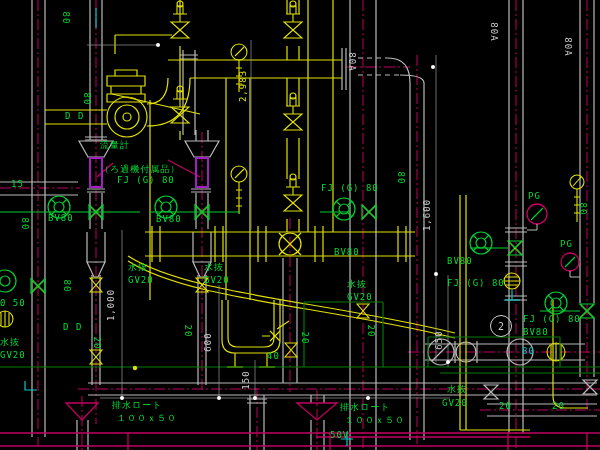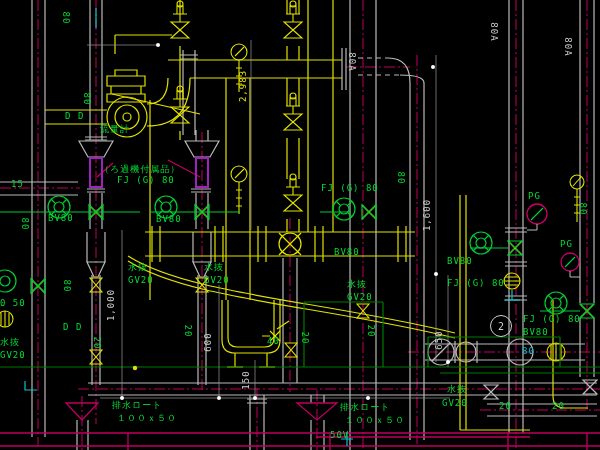--- a/index.html
+++ b/index.html
@@ -149,21 +149,21 @@
     <circle cx="255" cy="398" r="2" fill="#ffffff"></circle>
         <circle cx="368" cy="398" r="2" fill="#ffffff"></circle>
     <circle cx="433" cy="67" r="2" fill="#ffffff"></circle>
         <circle cx="436" cy="274" r="2" fill="#ffffff"></circle>
     <circle cx="448" cy="362" r="2" fill="#ffffff"></circle>
         <circle cx="158" cy="45" r="2" fill="#ffffff"></circle>
     <circle cx="135" cy="368" r="2.2" fill="#e2e200"></circle>
   </g>
 </svg>
 
-<span class="lb g" style="left:100px;top:124px">流量計</span>
+<span class="lb g" style="left:100px;top:140px">流量計</span>
 <span class="lb g" style="left:100px;top:164px">（ろ過機付属品）</span>
 <span class="lb g" style="left:117px;top:175px">FJ (G) 80</span>
 <span class="lb g" style="left:48px;top:213px">BV80</span>
 <span class="lb g" style="left:156px;top:214px">BV80</span>
 <span class="lb g" style="left:321px;top:183px">FJ (G) 80</span>
 <span class="lb g" style="left:334px;top:247px">BV80</span>
 <span class="lb g" style="left:128px;top:262px">水抜</span>
 <span class="lb g" style="left:128px;top:275px">GV20</span>
 <span class="lb g" style="left:204px;top:262px">水抜</span>
 <span class="lb g" style="left:204px;top:275px">GV20</span>
@@ -177,21 +177,21 @@
 <span class="lb g" style="left:447px;top:278px">FJ (G) 80</span>
 <span class="lb g" style="left:528px;top:191px">PG</span>
 <span class="lb g" style="left:560px;top:239px">PG</span>
 <span class="lb g" style="left:523px;top:314px">FJ (G) 80</span>
 <span class="lb g" style="left:523px;top:327px">BV80</span>
 <span class="lb g" style="left:112px;top:400px">排水ロート</span>
 <span class="lb g" style="left:117px;top:413px">１００ｘ５０</span>
 <span class="lb g" style="left:340px;top:402px">排水ロート</span>
 <span class="lb g" style="left:345px;top:415px">１００ｘ５０</span>
 <span class="lb g" style="left:330px;top:430px">50V</span>
-<span class="lb g" style="left:267px;top:336px">40</span>
+<span class="lb g" style="left:267px;top:351px">40</span>
 <span class="lb g" style="left:11px;top:179px">15</span>
 <span class="lb g" style="left:499px;top:401px">20</span>
 <span class="lb g" style="left:552px;top:401px">20</span>
 <span class="lb g" style="left:0px;top:298px">0 50</span>
 <span class="lb g v" style="left:66px;top:18px">80</span>
 <span class="lb g v" style="left:87px;top:99px">80</span>
 <span class="lb g v" style="left:25px;top:224px">80</span>
 <span class="lb g v" style="left:67px;top:286px">80</span>
 <span class="lb g v" style="left:97px;top:343px">20</span>
 <span class="lb g v" style="left:188px;top:331px">20</span>

